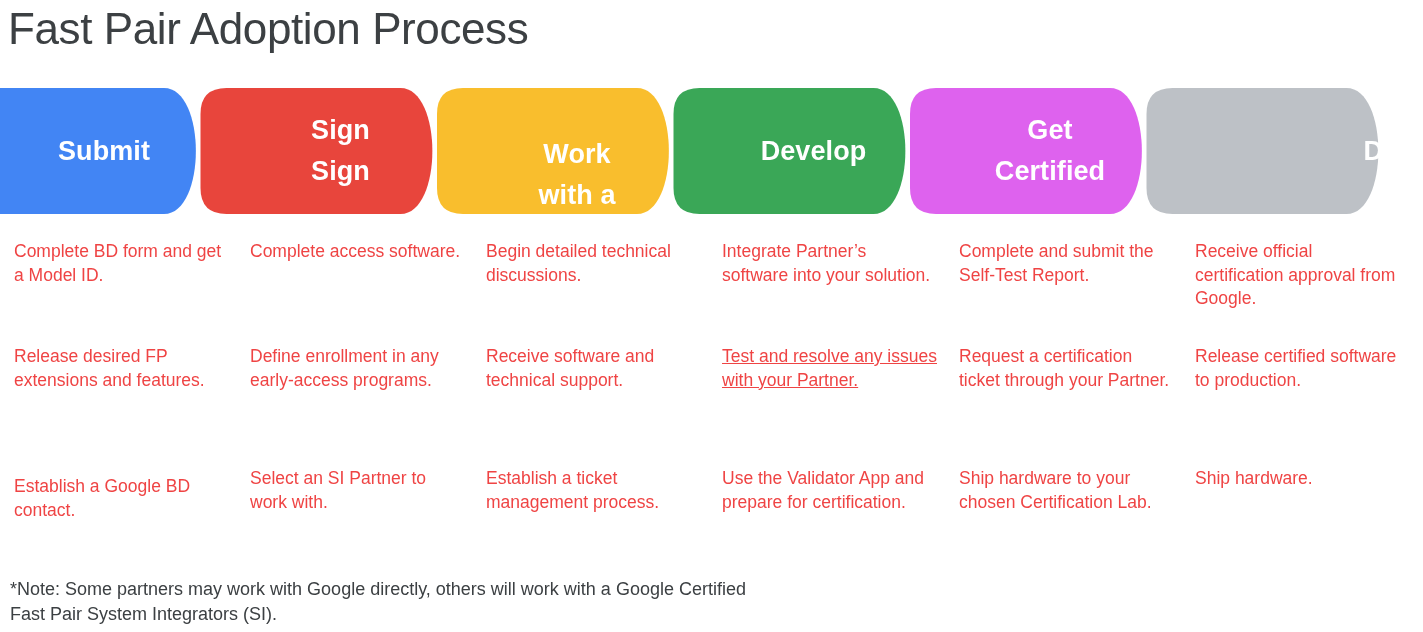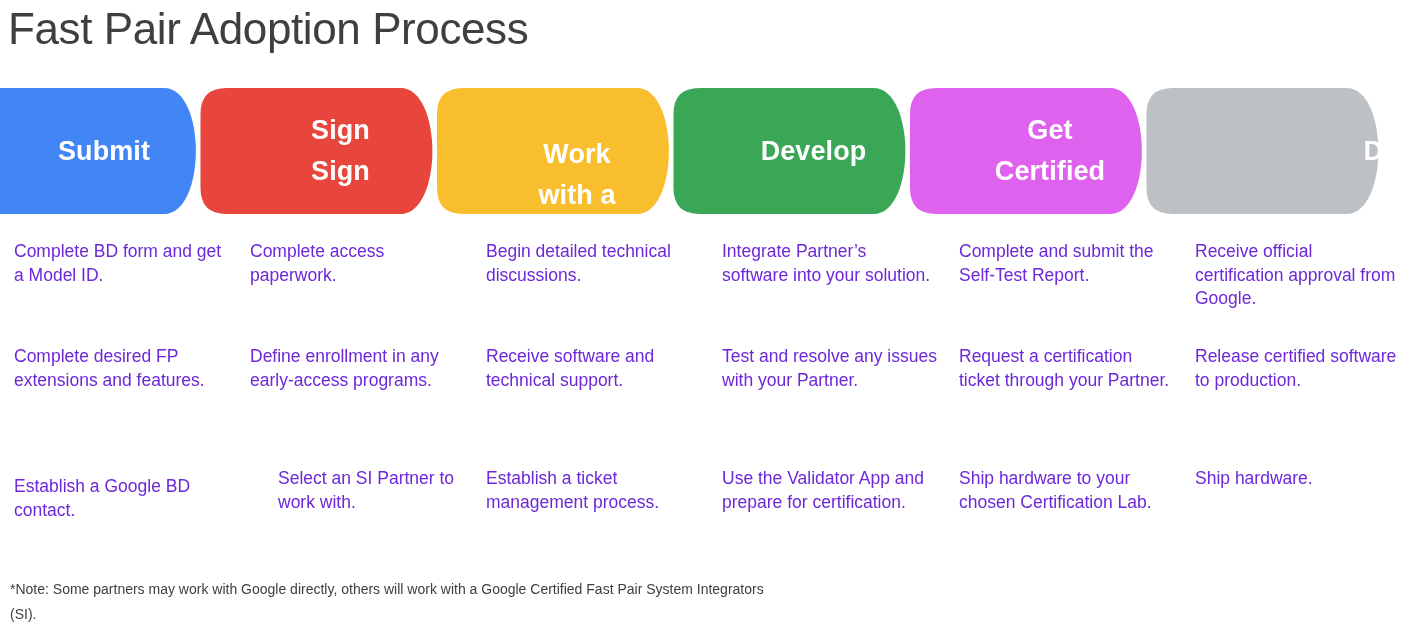--- a/index.html
+++ b/index.html
@@ -68,34 +68,34 @@
     height: 300px;
   }
   .step-col {
     position: absolute;
     top: 0;
   }
   .step-row {
     position: absolute;
     font-size: 17.5px;
     line-height: 23.5px;
-    color: #6d28d9;
+    color: #ef4444;
     font-weight: 400;
   }
   .step-row-0 { top: 0px; }
   .step-row-1 { top: 105px; }
   .step-row-2 { top: 227px; }
 
   
   #footnote {
     position: absolute;
     left: 10px;
     top: 577px;
     width: 760px;
-    font-size: 14px;
+    font-size: 18px;
     line-height: 25px;
     color: #3c4043;
   }
 </style>
 </head>
 <body>
 
 <div id="page-title">Fast Pair Adoption Process</div>
 
 <div id="banner-strip">
@@ -131,36 +131,36 @@
       </div>
       <div class="banner-label" style="left: 1254px; width: 200px; align-items: flex-end;">
         <span>Deploy</span>
       </div>
     </div>
 </div>
 
 <div id="steps-grid">
     <div class="step-col" style="left: 14px; width: 215px;">
       <div class="step-row step-row-0" style="width: 215px;">Complete BD form and get a Model ID.</div>
-      <div class="step-row step-row-1" style="width: 215px;">Complete desired FP extensions and features.</div>
+      <div class="step-row step-row-1" style="width: 215px;">Release desired FP extensions and features.</div>
       <div class="step-row step-row-2" style="width: 215px; margin-top: 8px;">Establish a Google BD contact.</div>
     </div>
     <div class="step-col" style="left: 250px; width: 215px;">
-      <div class="step-row step-row-0" style="width: 215px;">Complete access paperwork.</div>
+      <div class="step-row step-row-0" style="width: 215px;">Complete access software.</div>
       <div class="step-row step-row-1" style="width: 215px;">Define enrollment in any early-access programs.</div>
-      <div class="step-row step-row-2" style="width: 215px; margin-left: 28px;">Select an SI Partner to work with.</div>
+      <div class="step-row step-row-2" style="width: 215px;">Select an SI Partner to work with.</div>
     </div>
     <div class="step-col" style="left: 486px; width: 215px;">
       <div class="step-row step-row-0" style="width: 215px;">Begin detailed technical discussions.</div>
       <div class="step-row step-row-1" style="width: 215px;">Receive software and technical support.</div>
       <div class="step-row step-row-2" style="width: 215px;">Establish a ticket management process.</div>
     </div>
     <div class="step-col" style="left: 722px; width: 215px;">
       <div class="step-row step-row-0" style="width: 215px;">Integrate Partner’s software into your solution.</div>
-      <div class="step-row step-row-1" style="width: 215px;">Test and resolve any issues with your Partner.</div>
+      <div class="step-row step-row-1" style="width: 215px; text-decoration: underline;">Test and resolve any issues with your Partner.</div>
       <div class="step-row step-row-2" style="width: 215px;">Use the Validator App and prepare for certification.</div>
     </div>
     <div class="step-col" style="left: 959px; width: 215px;">
       <div class="step-row step-row-0" style="width: 215px;">Complete and submit the Self-Test Report.</div>
       <div class="step-row step-row-1" style="width: 215px;">Request a certification ticket through your Partner.</div>
       <div class="step-row step-row-2" style="width: 215px;">Ship hardware to your chosen Certification Lab.</div>
     </div>
     <div class="step-col" style="left: 1195px; width: 205px;">
       <div class="step-row step-row-0" style="width: 205px;">Receive official certification approval from Google.</div>
       <div class="step-row step-row-1" style="width: 205px;">Release certified software to production.</div>

